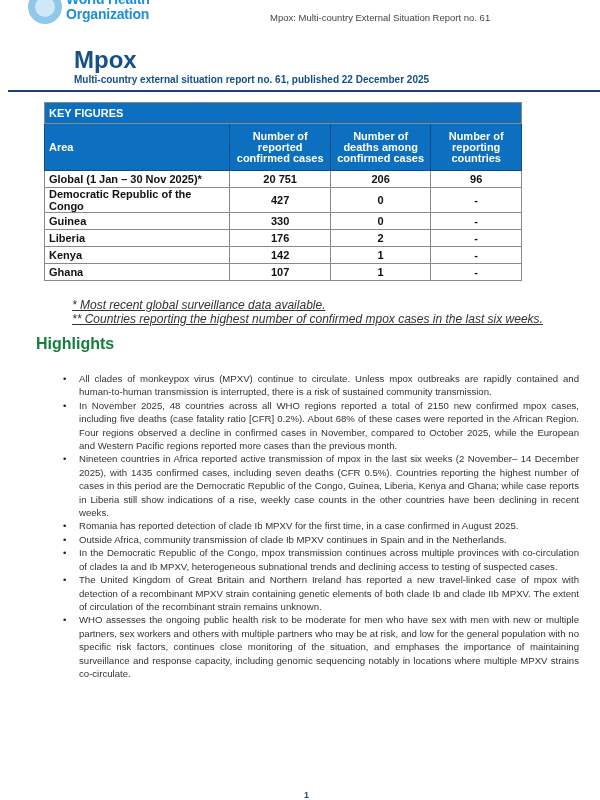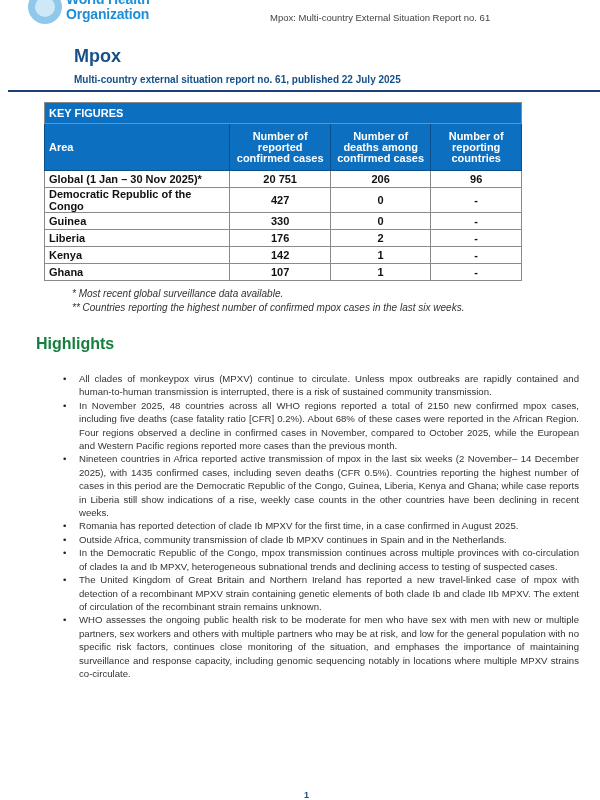--- a/index.html
+++ b/index.html
@@ -5,54 +5,54 @@
   html, body { margin: 0; padding: 0; }
   body {
     width: 600px; height: 800px; background: #ffffff; position: relative; overflow: hidden;
     font-family: "Liberation Sans", sans-serif; color: #222;
   }
   .logo { position: absolute; left: 28px; top: -10px; display: flex; align-items: center; }
   .logo-emblem { width: 34px; height: 34px; border-radius: 50%; background: #8fc8ea; position: relative; }
   .logo-emblem::after { content: ""; position: absolute; left: 7px; top: 7px; width: 20px; height: 20px; border-radius: 50%; background: #cfe8f7; }
   .logo-text { margin-left: 4px; color: #1e8fd6; font-weight: bold; font-size: 14px; line-height: 15px; letter-spacing: -0.2px; }
   .running-header { position: absolute; left: 270px; top: 12px; font-size: 9.5px; color: #444; }
-  .title { position: absolute; left: 74px; top: 46px; font-size: 18px; font-weight: bold; color: #15508a; margin: 0; }
+  .title { position: absolute; left: 74px; top: 46px; font-size: 24px; font-weight: bold; color: #15508a; margin: 0; }
   .subtitle { position: absolute; left: 74px; top: 74px; font-size: 10px; font-weight: bold; color: #15508a; }
   .divider { position: absolute; left: 8px; right: 0; top: 90px; height: 2px; background: #1d3f7a; }
 
   .kf { position: absolute; left: 44px; top: 102px; width: 478px; border-collapse: collapse; font-size: 11px; }
   .kf td, .kf th { border: 1px solid #8a8a8a; padding: 0 4px; }
   .kf .kf-title { background: #0c6fbf; color: #fff; font-weight: bold; text-align: left; height: 20px; }
   .kf .kf-head th { background: #0c6fbf; color: #fff; font-weight: bold; height: 46px; text-align: center; line-height: 11px; border-color: #0a4f8a; }
   .kf .kf-head th.area { text-align: left; }
   .kf td { height: 16px; text-align: center; font-weight: bold; color: #111; }
   .kf td.name { text-align: left; }
   .kf tr.section td { text-align: left; }
-  .footnotes { position: absolute; left: 72px; top: 287px; font-size: 10px; font-style: italic; color: #333; line-height: 13.5px; }
+  .footnotes { position: absolute; left: 72px; top: 299px; font-size: 12px; font-style: italic; color: #333; line-height: 13.5px; text-decoration: underline; }
 
   .hl-title { position: absolute; left: 36px; top: 335px; font-size: 16px; font-weight: bold; color: #15803d; margin: 0; }
   .hl-list { position: absolute; left: 47px; top: 360px; width: 520px; margin: 12px; padding: 0; list-style: none; font-size: 9.6px; line-height: 13.4px; color: #333; }
   .hl-list li { position: relative; padding-left: 20px; text-align: justify; }
   .hl-list li::before { content: "\2022"; position: absolute; left: 4px; top: 0; color: #222; }
   .page-num { position: absolute; left: 304px; top: 790px; font-size: 9px; font-weight: bold; color: #15508a; }
 </style>
 </head>
 <body>
 
 <div class="logo">
   <div class="logo-emblem"></div>
   <div class="logo-text">
     <div>World Health</div>
     <div>Organization</div>
   </div>
 </div>
 <div class="running-header">Mpox: Multi-country External Situation Report no. 61</div>
 
 <h1 class="title">Mpox</h1>
-<div class="subtitle">Multi-country external situation report no. 61, published 22 July 2025</div>
+<div class="subtitle">Multi-country external situation report no. 61, published 22 December 2025</div>
 <div class="divider"></div>
 
 <table class="kf">
   <tbody>
       <tr>
         <th class="kf-title" colspan="4">KEY FIGURES</th>
       </tr>
   <tr class="kf-head">
     <th class="area" style="width:178px">Area</th>
     <th style="width:92px">Number of reported confirmed cases</th>

